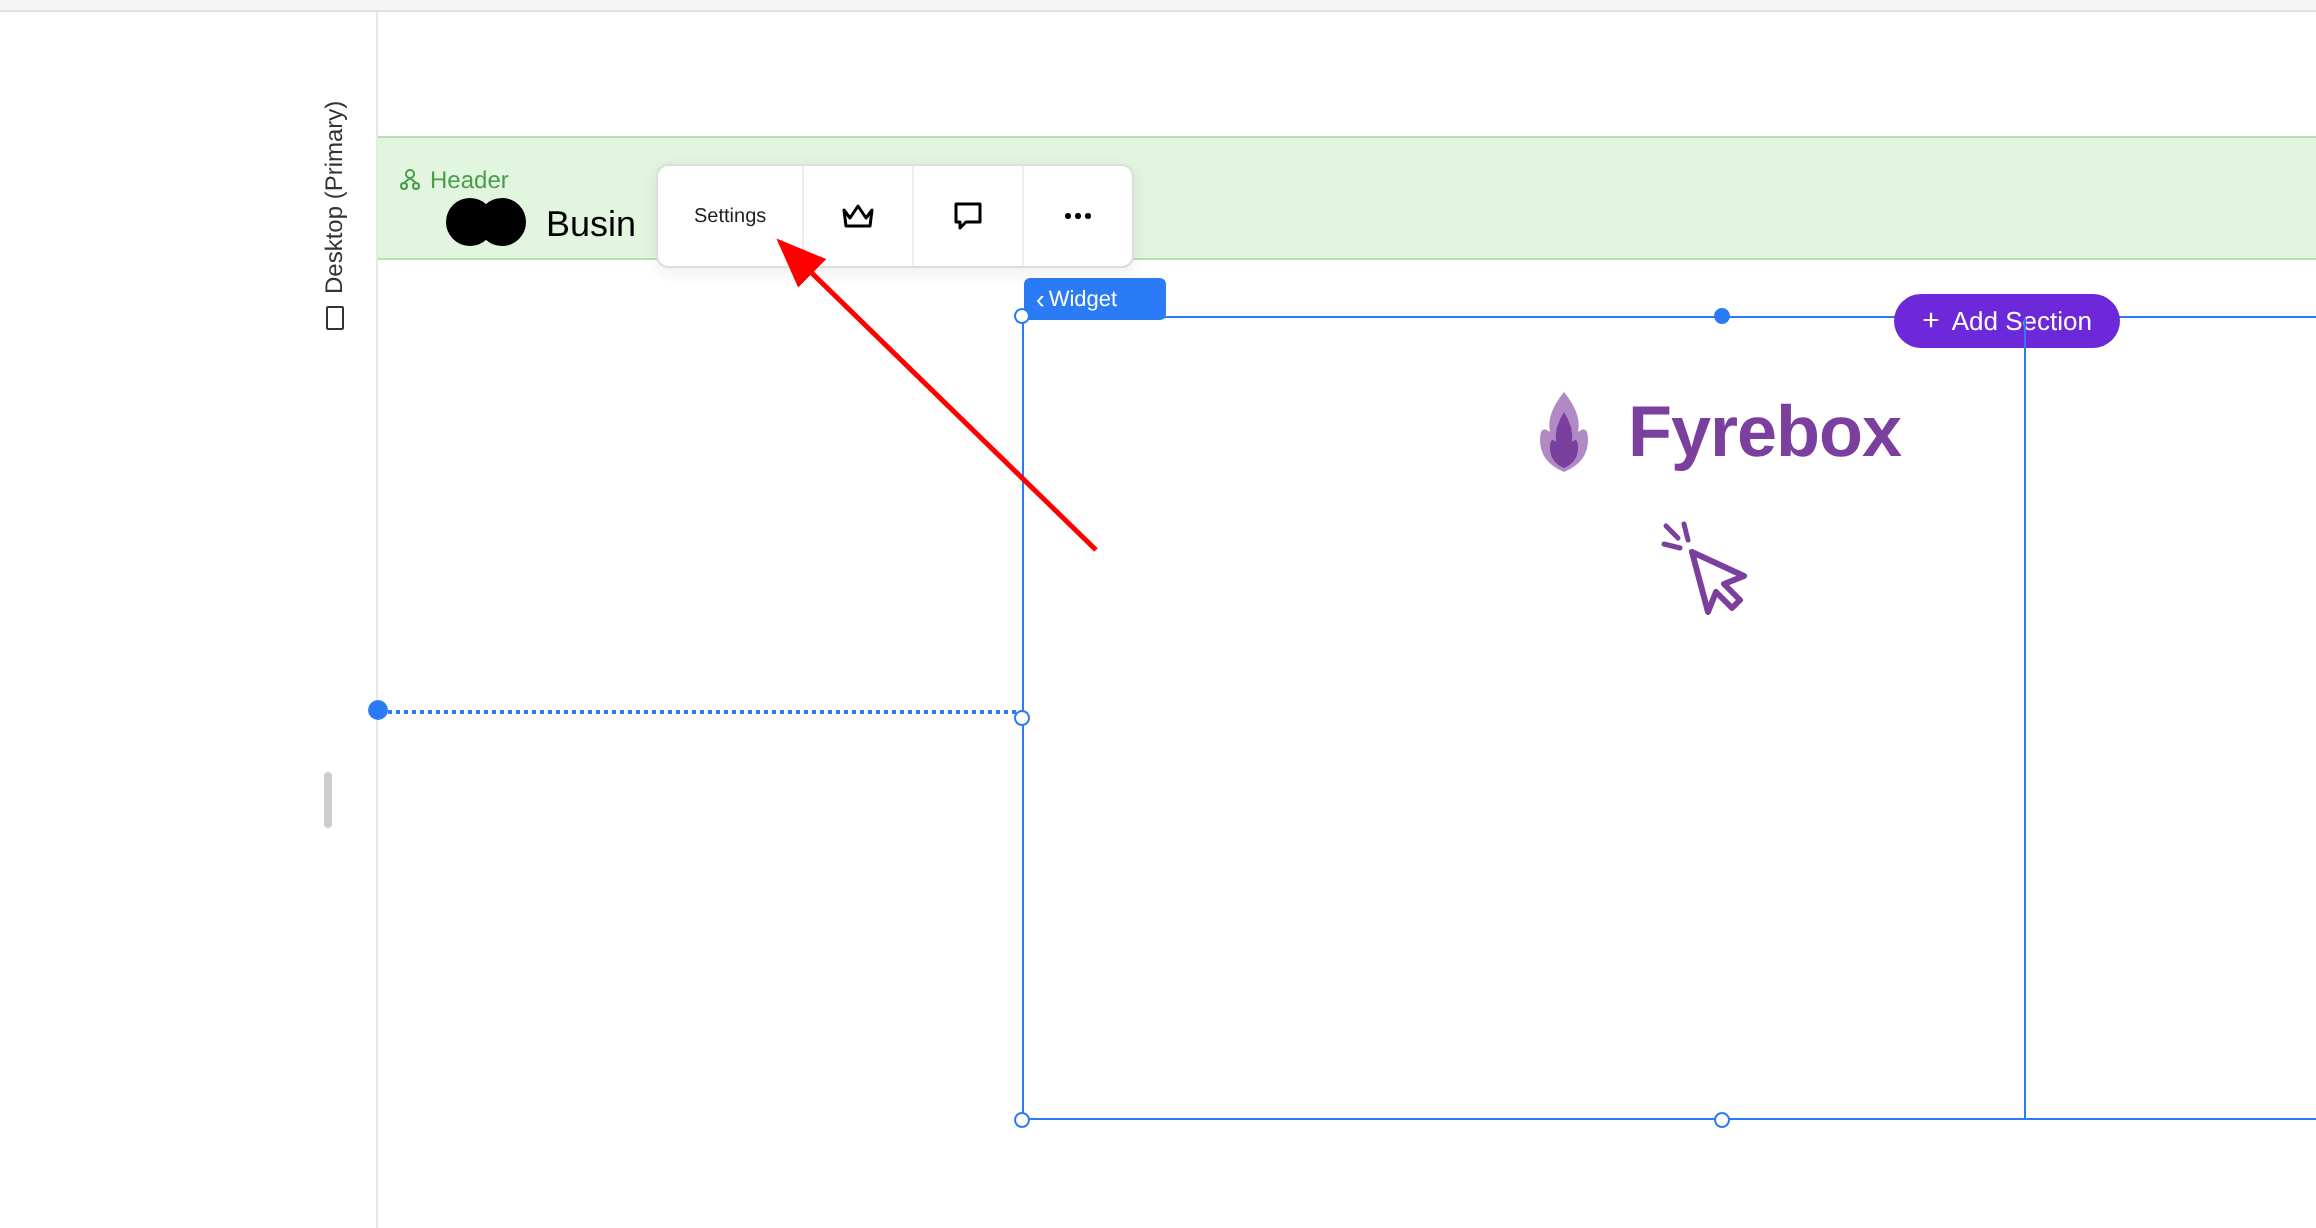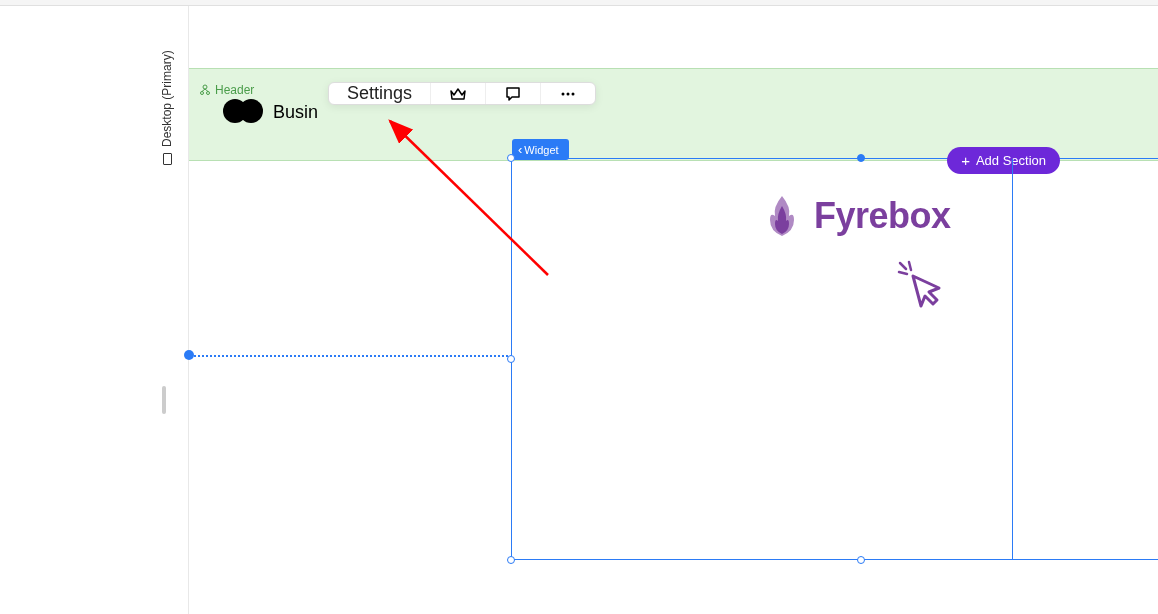--- a/index.html
+++ b/index.html
@@ -53,21 +53,21 @@
       right: 0;
       bottom: 0;
       background: #fff;
       border-left: 1px solid #e8e8e8;
     }
     .header-section {
       position: absolute;
       left: 0;
       right: 0;
       top: 62px;
-      height: 93px;
+      height: 62px;
       background: #e2f5df;
       border-top: 1px solid #b8e0b3;
       border-bottom: 1px solid #b8e0b3;
     }
     .header-label {
       position: absolute;
       left: 10px;
       top: 14px;
       color: #4a9d4a;
       font-size: 12px;
@@ -101,27 +101,27 @@
       top: 82px;
       display: flex;
       background: #fff;
       border: 1px solid #ddd;
       border-radius: 6px;
       box-shadow: 0 2px 8px rgba(0,0,0,0.08);
       overflow: hidden;
       z-index: 10;
     }
     .toolbar-item {
-      padding: 0 18px;
+      padding: 16px 18px;
       display: flex;
       align-items: center;
       justify-content: center;
       cursor: pointer;
       border-right: 1px solid #eee;
-      font-size: 18px;
+      font-size: 10px;
       color: #222;
     }
     .toolbar-item:last-child { border-right: none; }
     .toolbar-item svg { width: 18px; height: 18px; }
     .selection-box {
       position: absolute;
       left: 322px;
       top: 152px;
       width: 700px;
       height: 402px;
@@ -140,21 +140,21 @@
     .handle-t { left: 50%; top: -5px; margin-left: -4px; background: #2b7bf6; }
     .handle-b { left: 50%; bottom: -5px; margin-left: -4px; }
     .handle-l { left: -5px; top: 50%; margin-top: -4px; }
     .widget-badge {
       position: absolute;
       left: 0;
       top: -20px;
       background: #2b7bf6;
       color: #fff;
       font-size: 11px;
-      padding: 3px 10px 3px 6px;
+      padding: 3px 24px 3px 6px;
       border-radius: 3px;
       display: flex;
       align-items: center;
       gap: 2px;
     }
     .widget-badge::before {
       content: "‹";
       font-size: 13px;
     }
     .add-section-btn {
@@ -195,21 +195,21 @@
       height: 10px;
       border-radius: 50%;
       background: #2b7bf6;
     }
     .fyrebox-container {
       position: absolute;
       left: 250px;
       top: 35px;
       display: flex;
       flex-direction: column;
-      align-items: flex-end;
+      align-items: center;
       gap: 20px;
     }
     .fyrebox-row {
       display: flex;
       align-items: center;
       gap: 12px;
     }
     .fyrebox-text {
       font-size: 36px;
       font-weight: 700;

